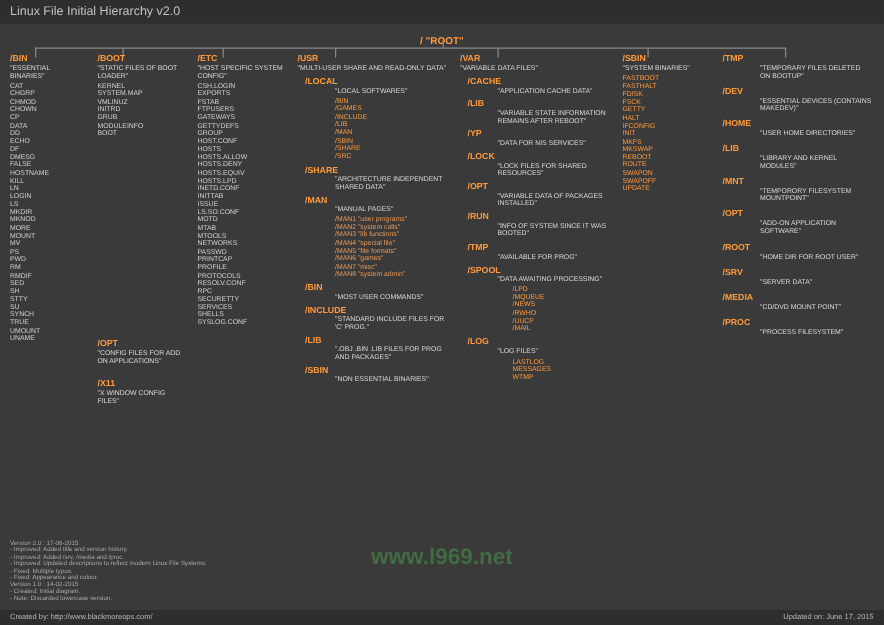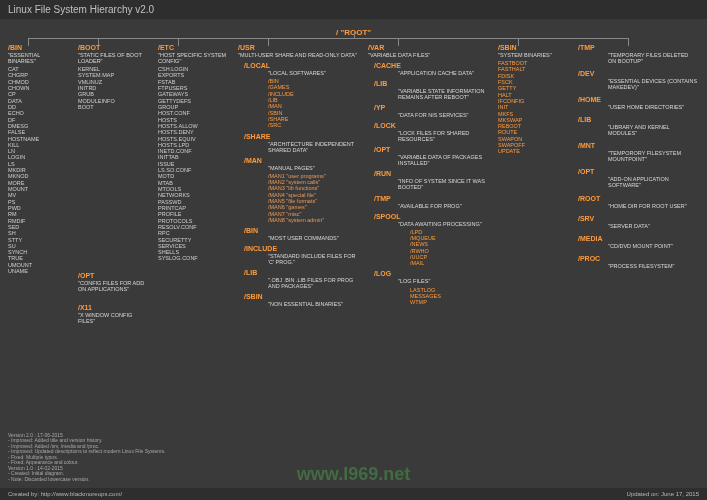--- a/index.html
+++ b/index.html
@@ -74,21 +74,21 @@
     right: 0;
     background: #2e2e2e;
     padding: 3px 8px;
     display: flex;
     justify-content: space-between;
     font-size: 6px;
     color: #b8b8b8;
   }
   .watermark {
     position: absolute;
-    bottom: 15px;
+    bottom: 44px;
     left: 50%;
     transform: translateX(-50%);
     color: rgba(80,200,80,0.35);
     font-size: 18px;
     font-weight: bold;
     pointer-events: none;
   }
   .hline {
     position: absolute;
     border-top: 1px solid #888;
@@ -108,21 +108,21 @@
   .c-var   { left: 360px; width: 120px; }
   .c-sbin  { left: 490px; width: 70px; }
   .c-right { left: 570px; width: 120px; }
 
   .grp { margin-bottom: 6px; }
 </style>
 </head>
 <body>
 
 <div class="title-bar">
-  <span>Linux File System Hierarchy v2.0</span>
+  <span>Linux File Initial Hierarchy v2.0</span>
 </div>
 
 <div class="root-label">/ "ROOT"</div>
 
 <div class="hline" style="top:38px;left:28px;width:600px"></div>
 <div class="vline" style="top:32px;left:354px;height:6px"></div>
 <div class="vline" style="top:38px;left:28px;height:8px"></div>
 <div class="vline" style="top:38px;left:98px;height:8px"></div>
 <div class="vline" style="top:38px;left:178px;height:8px"></div>
 <div class="vline" style="top:38px;left:268px;height:8px"></div>

